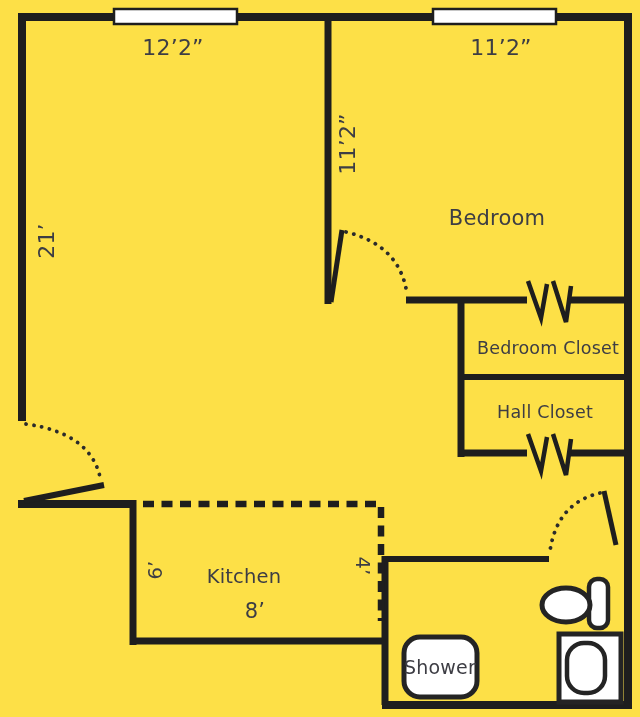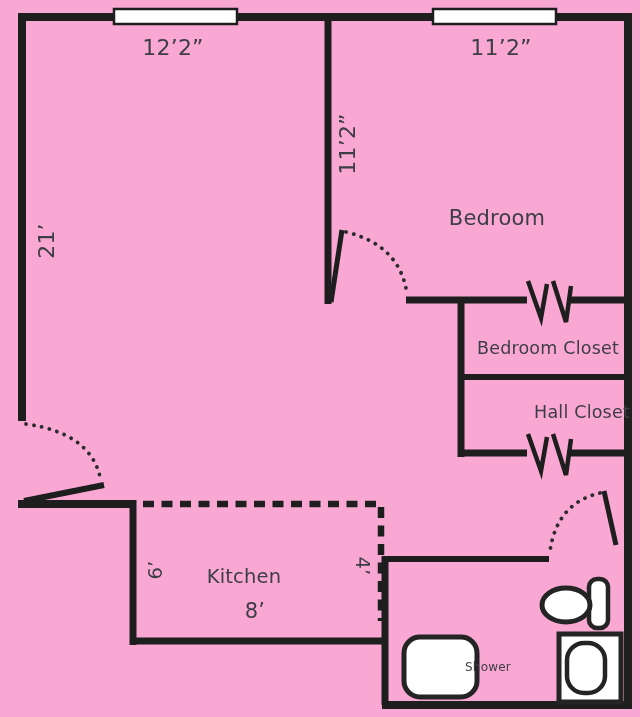--- a/index.html
+++ b/index.html
@@ -5,52 +5,52 @@
   html, body {
     margin: 0;
     padding: 0;
     background: #fdfdfd;
     font-family: "DejaVu Sans", "Liberation Sans", sans-serif;
   }
   #stage {
     position: relative;
     width: 640px;
     height: 717px;
-    background: #f9a8d4;
+    background: #fde047;
     overflow: hidden;
   }
   #plan-svg {
     position: absolute;
     inset: 0;
   }
   .lbl {
     position: absolute;
     color: #3d3d44;
     white-space: nowrap;
     transform: translate(-50%, -50%);
     letter-spacing: 0.2px;
     user-select: none;
   }
   .lbl.rot-ccw { transform: translate(-50%, -50%) rotate(-90deg); }
   .lbl.rot-cw  { transform: translate(-50%, -50%) rotate(90deg); }
 
   .dim      { font-size: 22px; }
   .room-lg  { font-size: 21px; }
   .room-md  { font-size: 17.5px; }
-  .room-sm  { font-size: 12px; margin-left: 48px; }
+  .room-sm  { font-size: 19px; }
   .dim-sm   { font-size: 19.5px; }
 
   
   #lbl-dim-top-left   { left: 173px; top: 47px; }
   #lbl-dim-top-right  { left: 501px; top: 47px; }
   #lbl-dim-left       { left: 46px;  top: 241px; }
   #lbl-dim-bed-wall   { left: 347px; top: 144px; }
   #lbl-bedroom        { left: 497px; top: 218px; }
   #lbl-bedroom-closet { left: 548px; top: 348px; }
-  #lbl-hall-closet    { left: 545px; top: 412px; margin-left: 37px; }
+  #lbl-hall-closet    { left: 545px; top: 412px; }
   #lbl-kitchen        { left: 244px; top: 576px; }
   #lbl-dim-kitchen-w  { left: 255px; top: 611px; font-size: 21px; }
   #lbl-dim-kitchen-l  { left: 155px; top: 570px; }
   #lbl-dim-kitchen-r  { left: 362px; top: 566px; }
   #lbl-shower         { left: 440px; top: 667px; }
 </style>
 </head>
 <body>
 
 <div id="stage">

